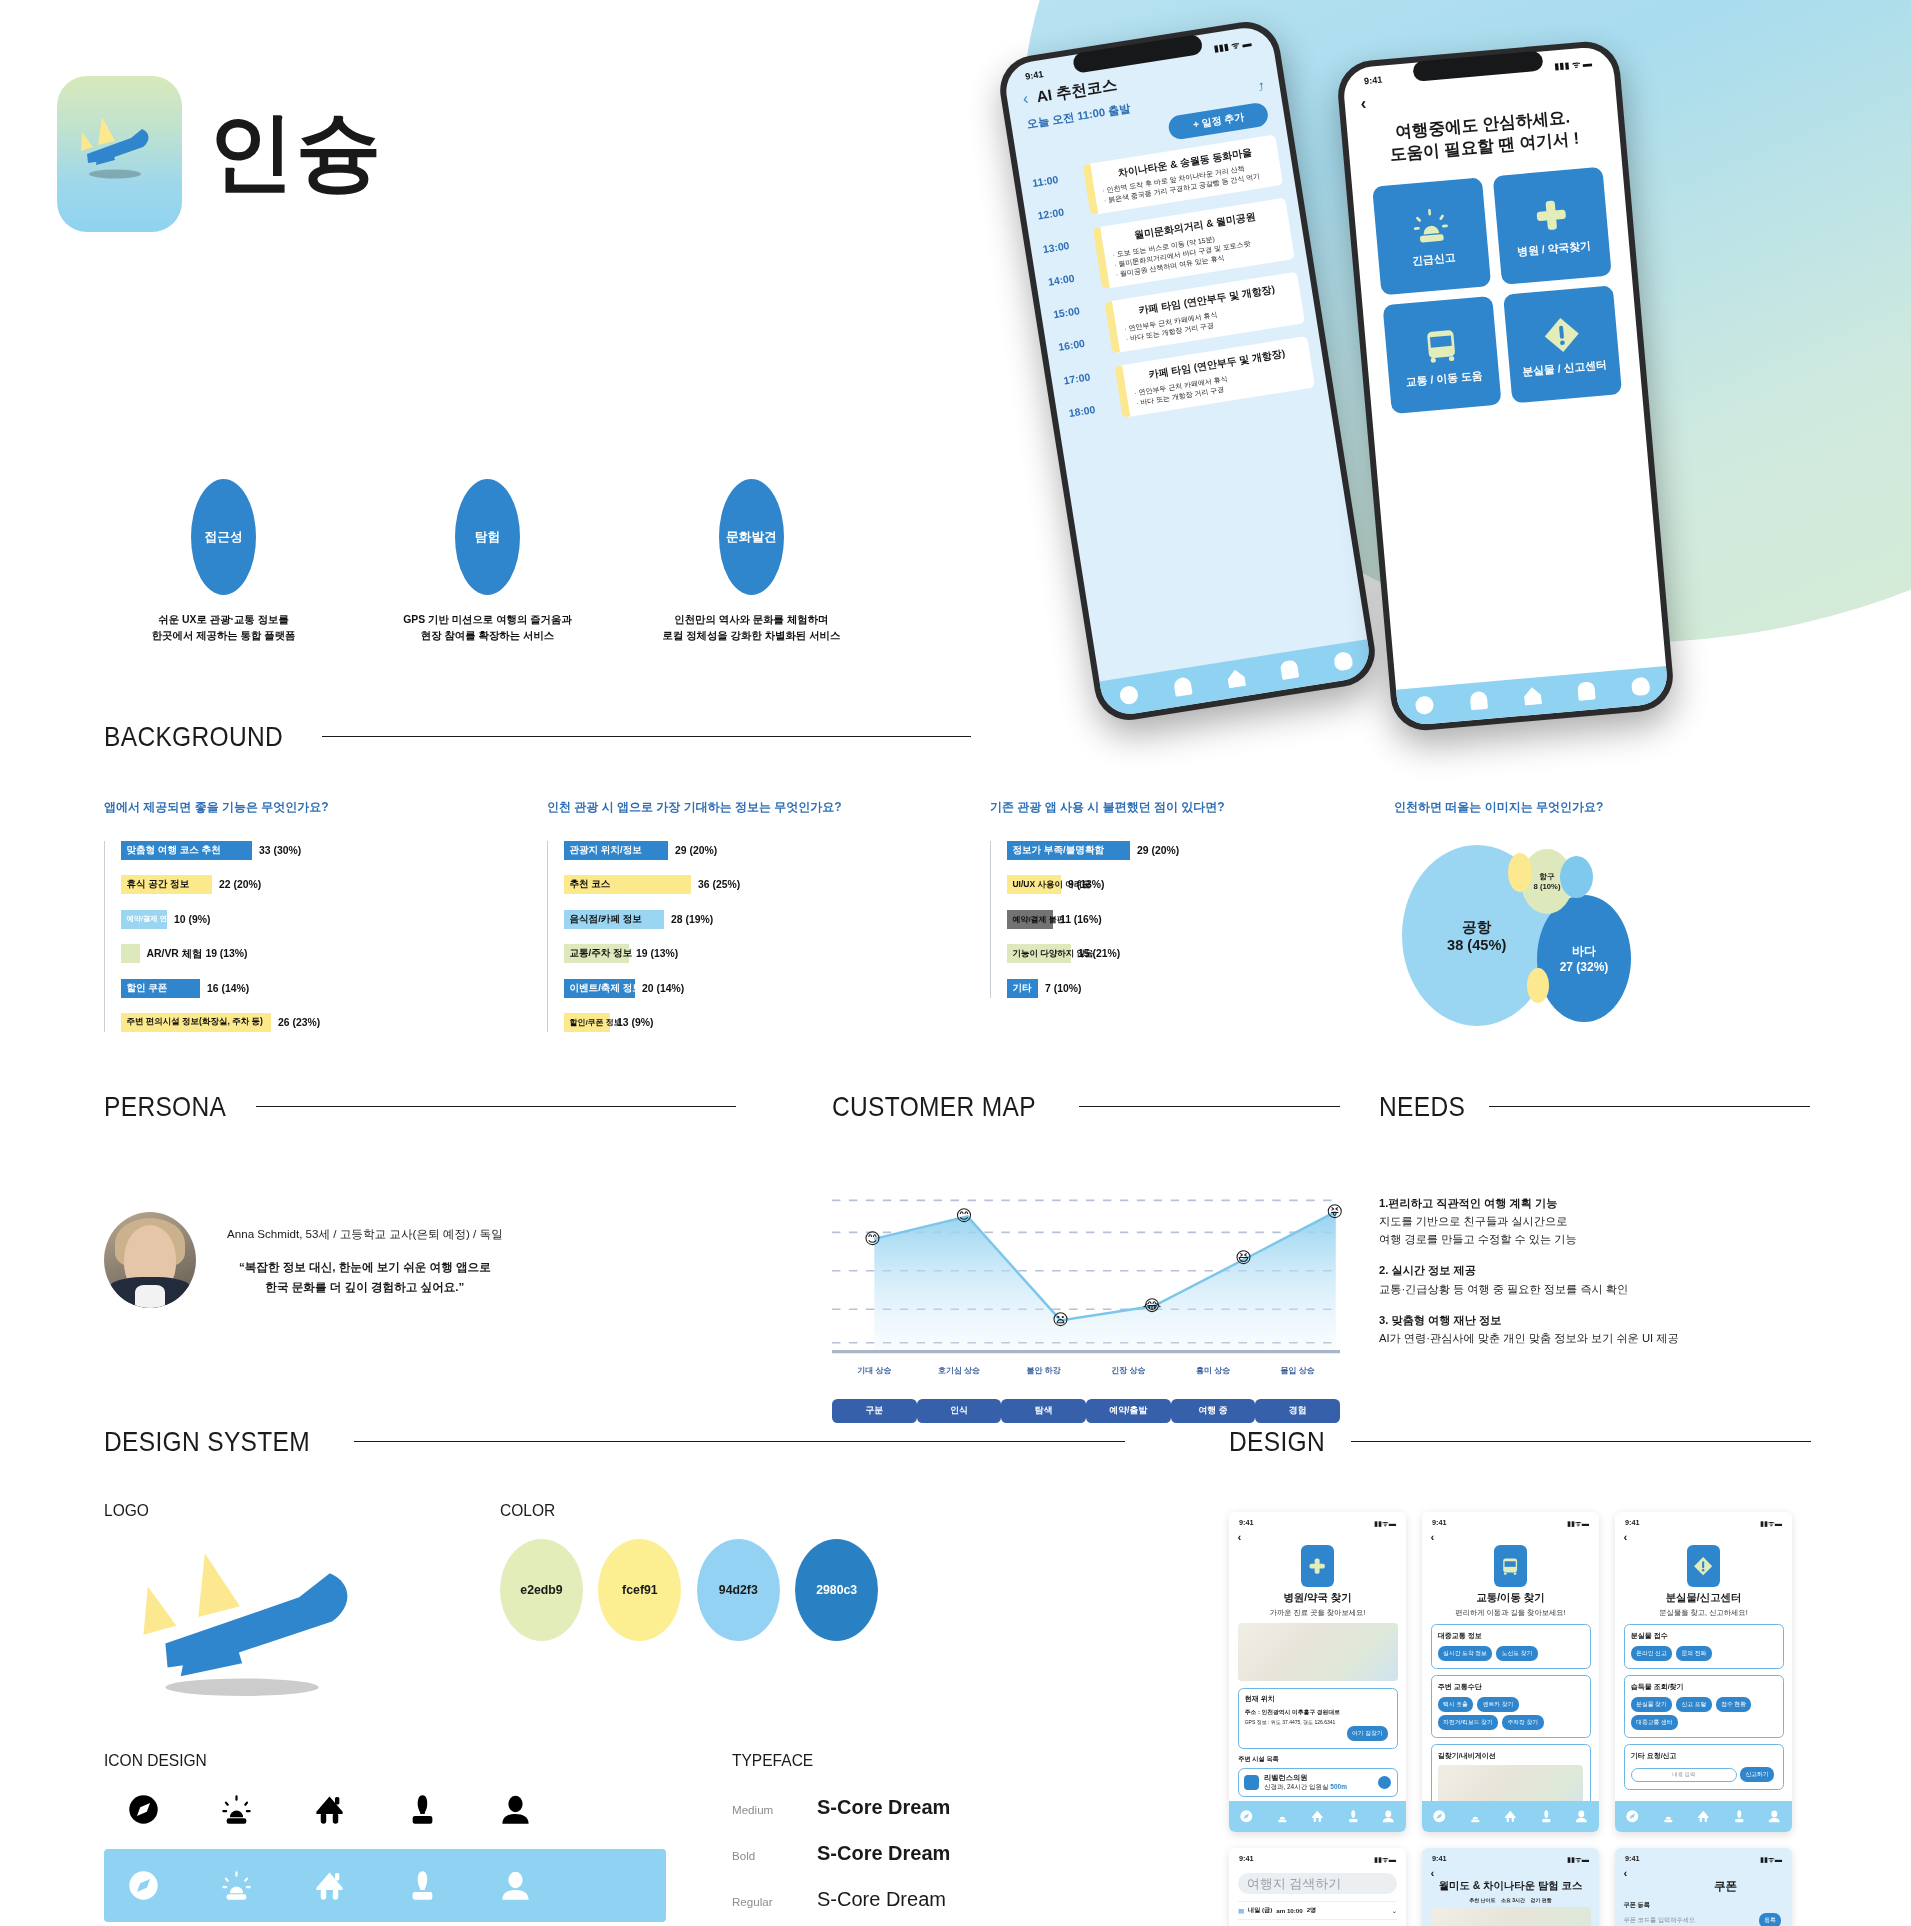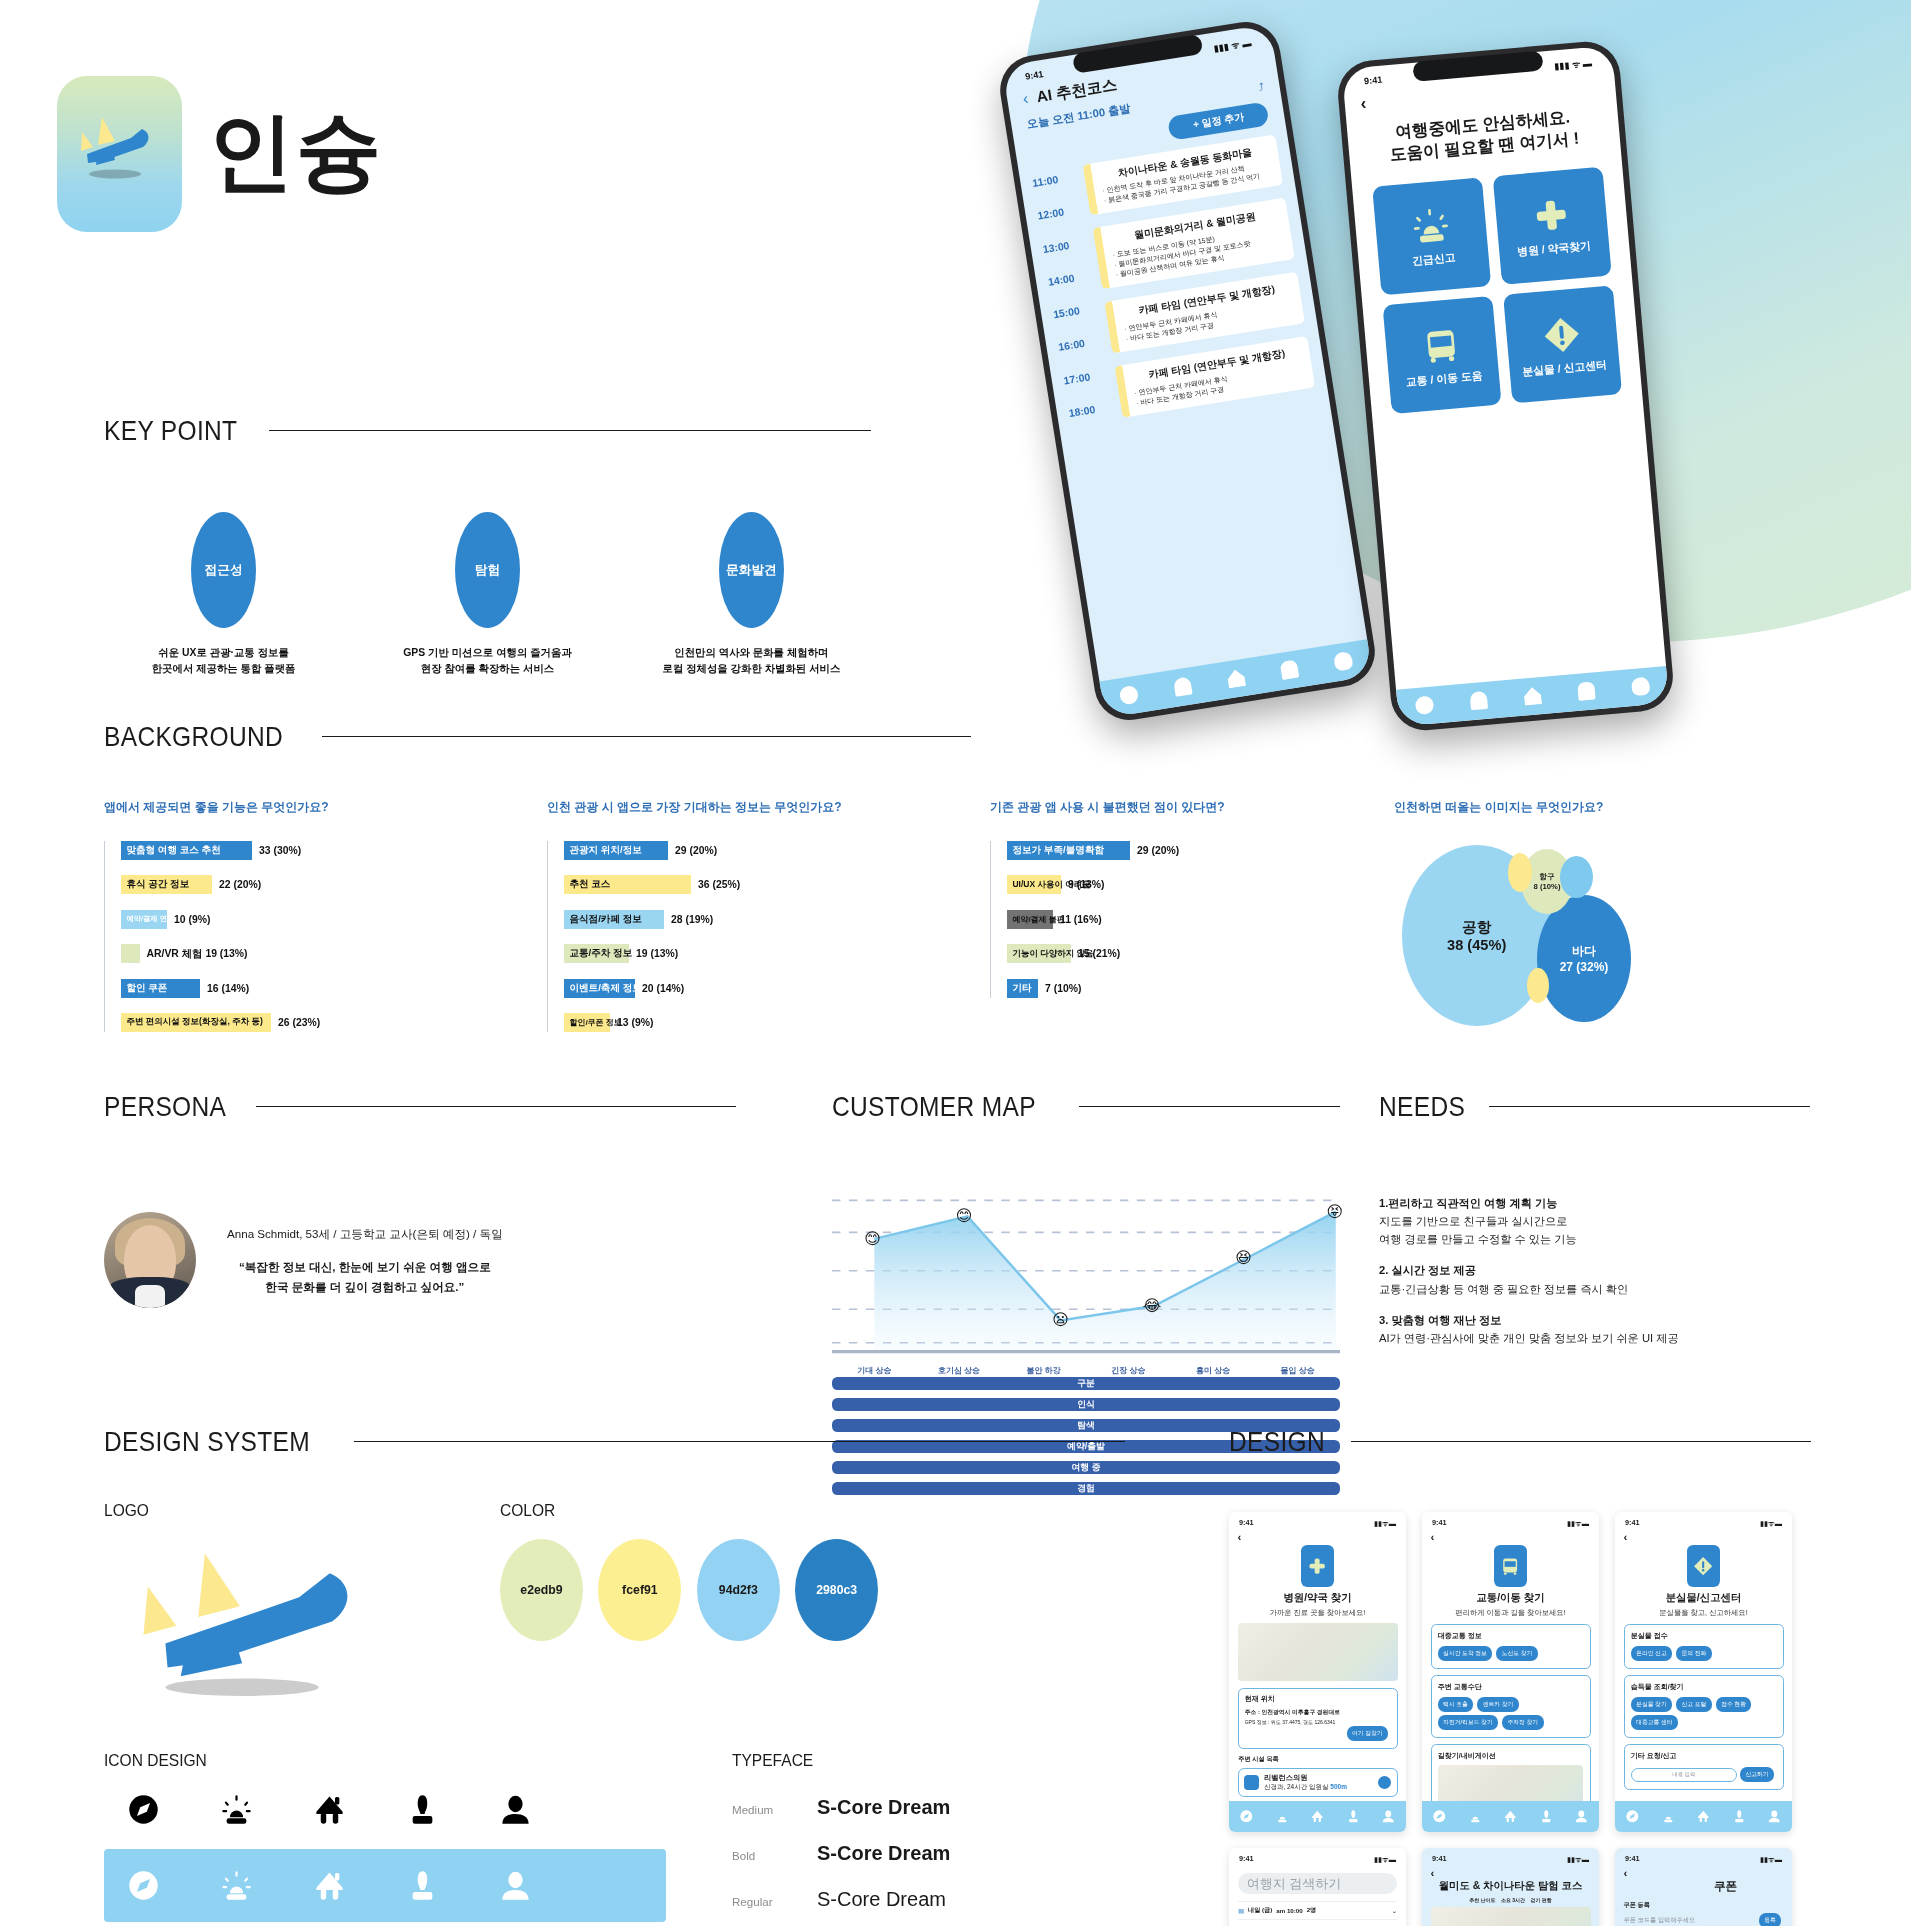--- a/index.html
+++ b/index.html
@@ -93,21 +93,21 @@
   .persona-text { font-size:11.6px; line-height:1.9; }
   .persona-quote { margin-top:11.6px; font-size:11.6px; font-weight:600; line-height:1.75; text-align:center;}
 
   
   #cmap { position:absolute; left:832px; top:1090px; width:508px; }
   .cmap-plot { position:relative; height:160px; margin-top:71px; }
   .cmap-plot svg { position:absolute; inset:0; width:100%; height:100%; }
   .cmap-emoji { position:absolute; font-size:16px; transform:translate(-50%,-50%); line-height:1;}
   .cmap-xlabels { display:flex; margin-top:10.8px; }
   .cmap-xlabels div { flex:1; text-align:center; font-size:8px; font-weight:700; color:#3a5f9e; }
-  .cmap-chips { display:flex; gap:8px; margin-top:1px;flex-direction:column; }
+  .cmap-chips { display:flex; gap:0; margin-top:23px; }
   .cmap-chips div { flex:1; height:24px; border-radius:5.4px; background:#3760ab; color:#fff;
     font-size:8.9px; font-weight:700; display:flex; align-items:center; justify-content:center; }
 
   
   #needs { position:absolute; left:1379px; top:1090px; width:431px; }
   .needs-body { margin-top:71px; font-size:11.2px; line-height:1.62; }
   .needs-body .h { font-weight:700; }
   .needs-body p { margin-bottom:13px; }
 
   
@@ -291,24 +291,20 @@
       <i style="border-radius:50%;"></i>
       <i style="border-radius:50% 50% 10% 10%;"></i>
       <i style="clip-path:polygon(50% 0,100% 50%,100% 100%,0 100%,0 50%);"></i>
       <i style="border-radius:40% 40% 10% 10%;"></i>
       <i style="border-radius:50% 50% 40% 40%;"></i>
     </div>
   </div>
 </div>
 
 <section id="keypoint" class="layer">
-  <div class="sec-head">
-      <h2>KEY POINT</h2>
-      <div class="rule"></div>
-    </div>
   <div class="kp-row">
     <div class="kp-item">
       <div class="kp-oval">
           <span>접근성</span>
         </div>
       <div class="kp-desc">
           <div>쉬운 UX로 관광·교통 정보를</div>
           <div>한곳에서 제공하는 통합 플랫폼</div>
         </div>
     </div>

